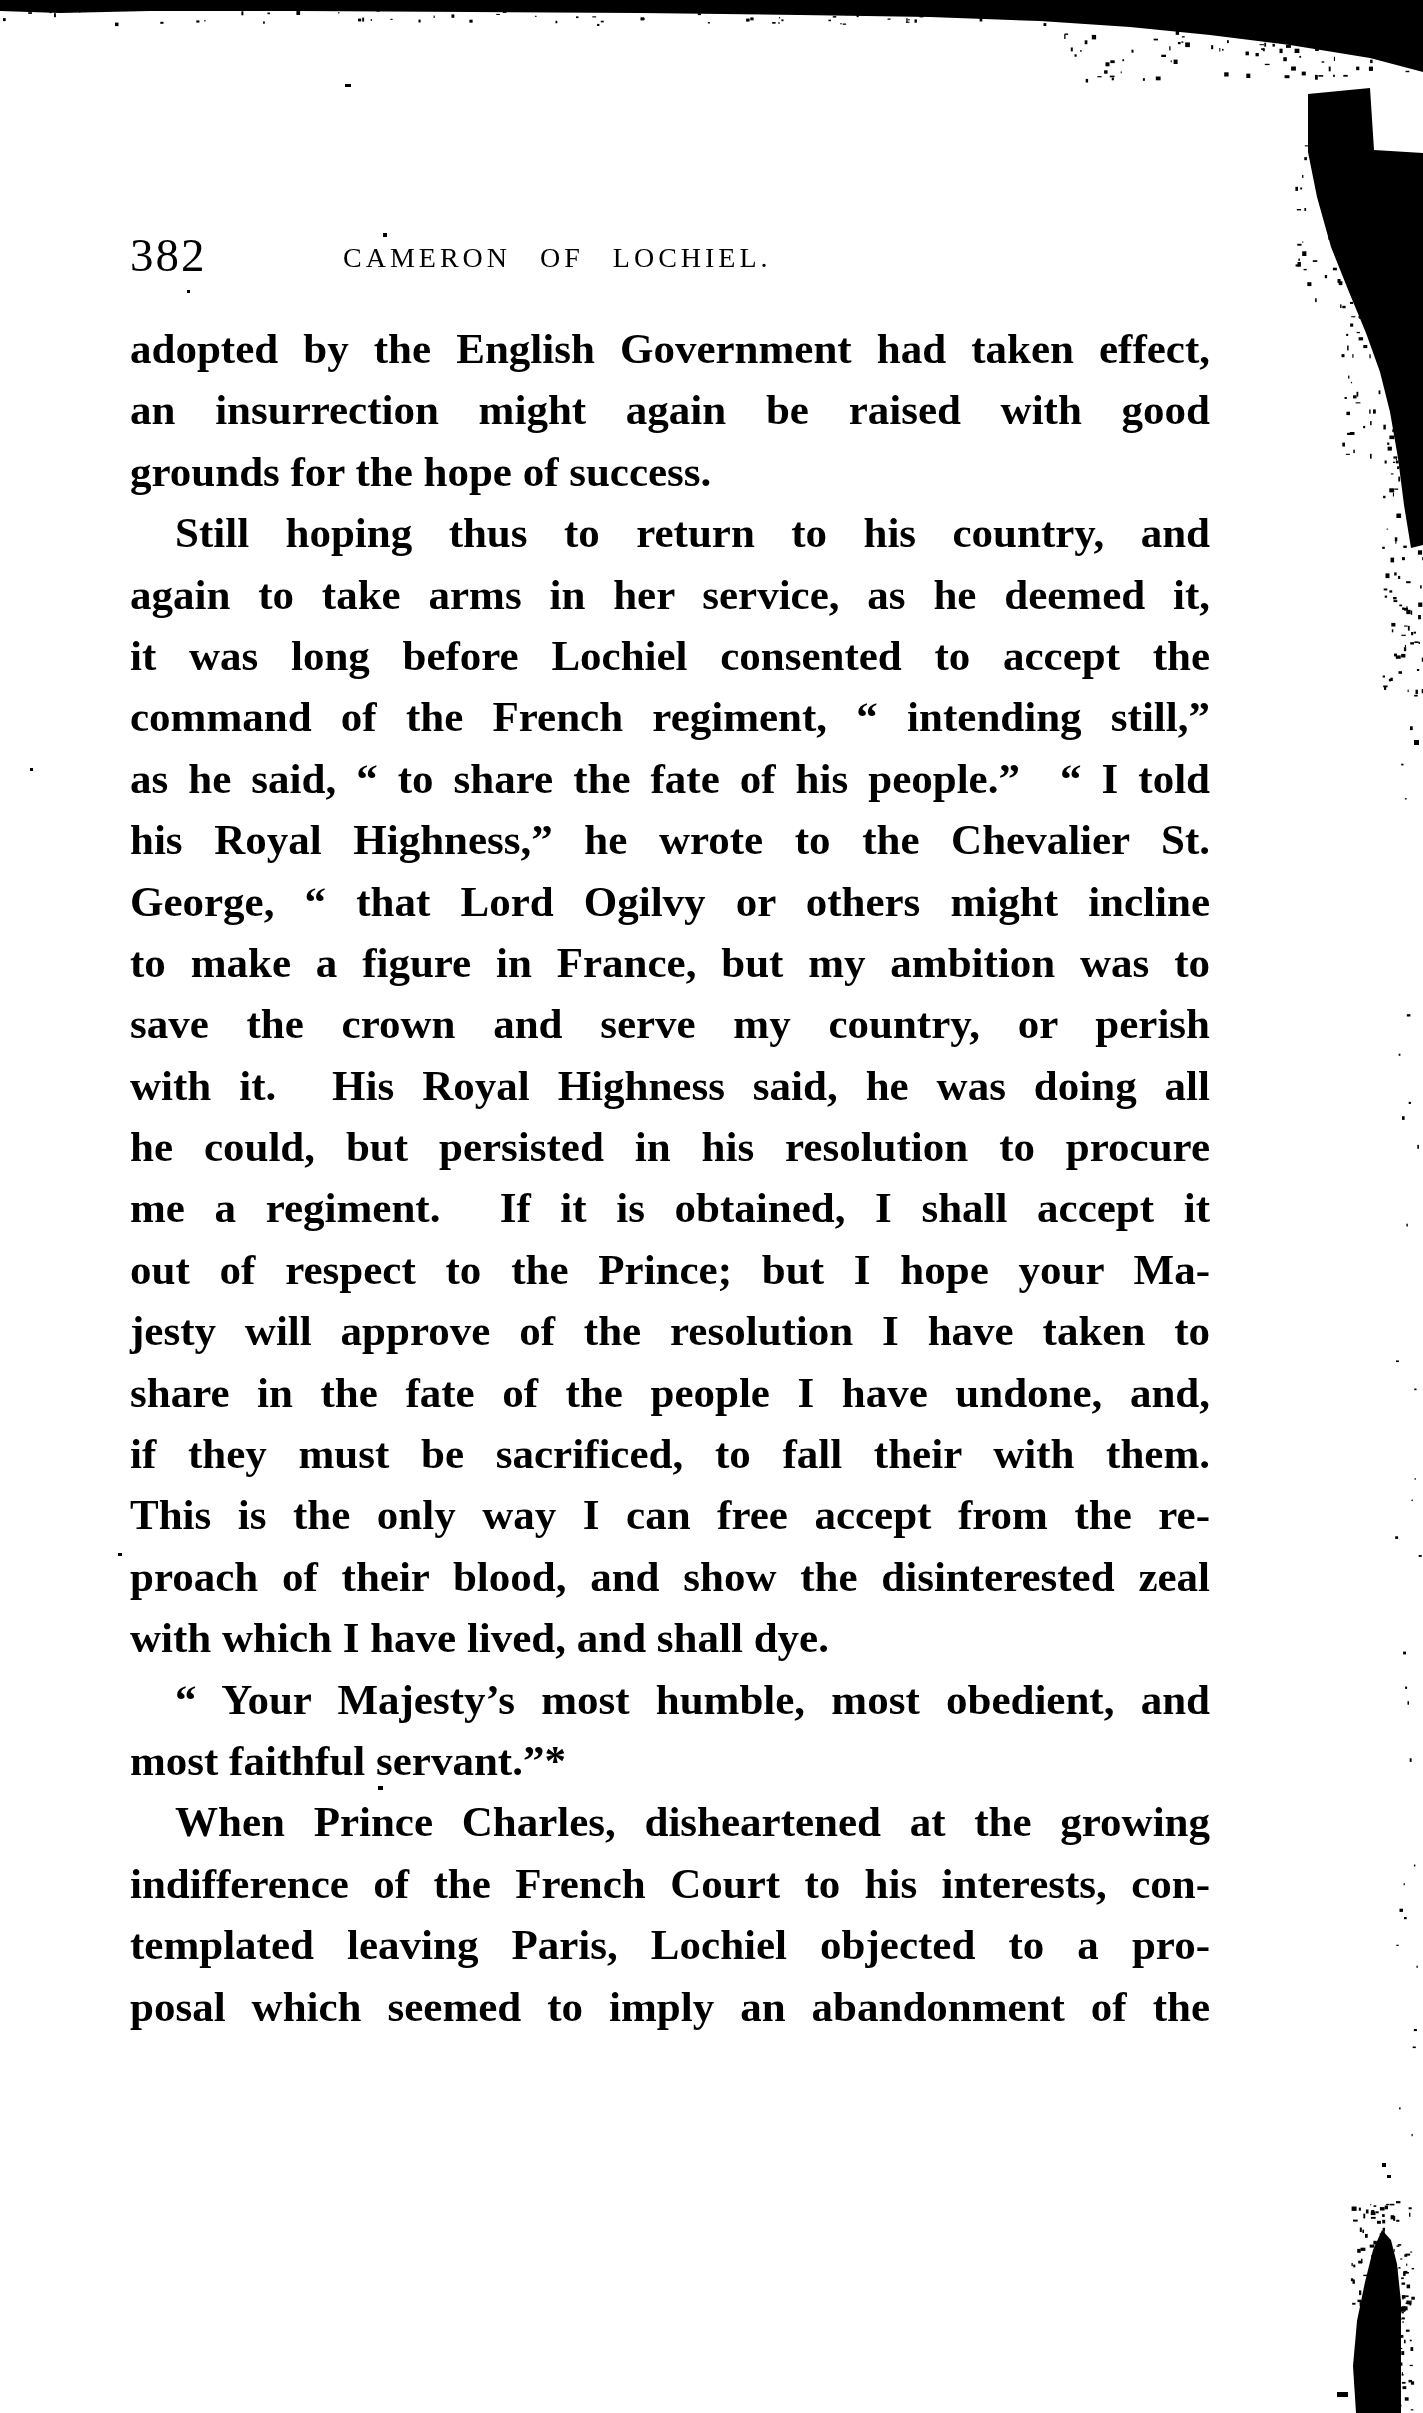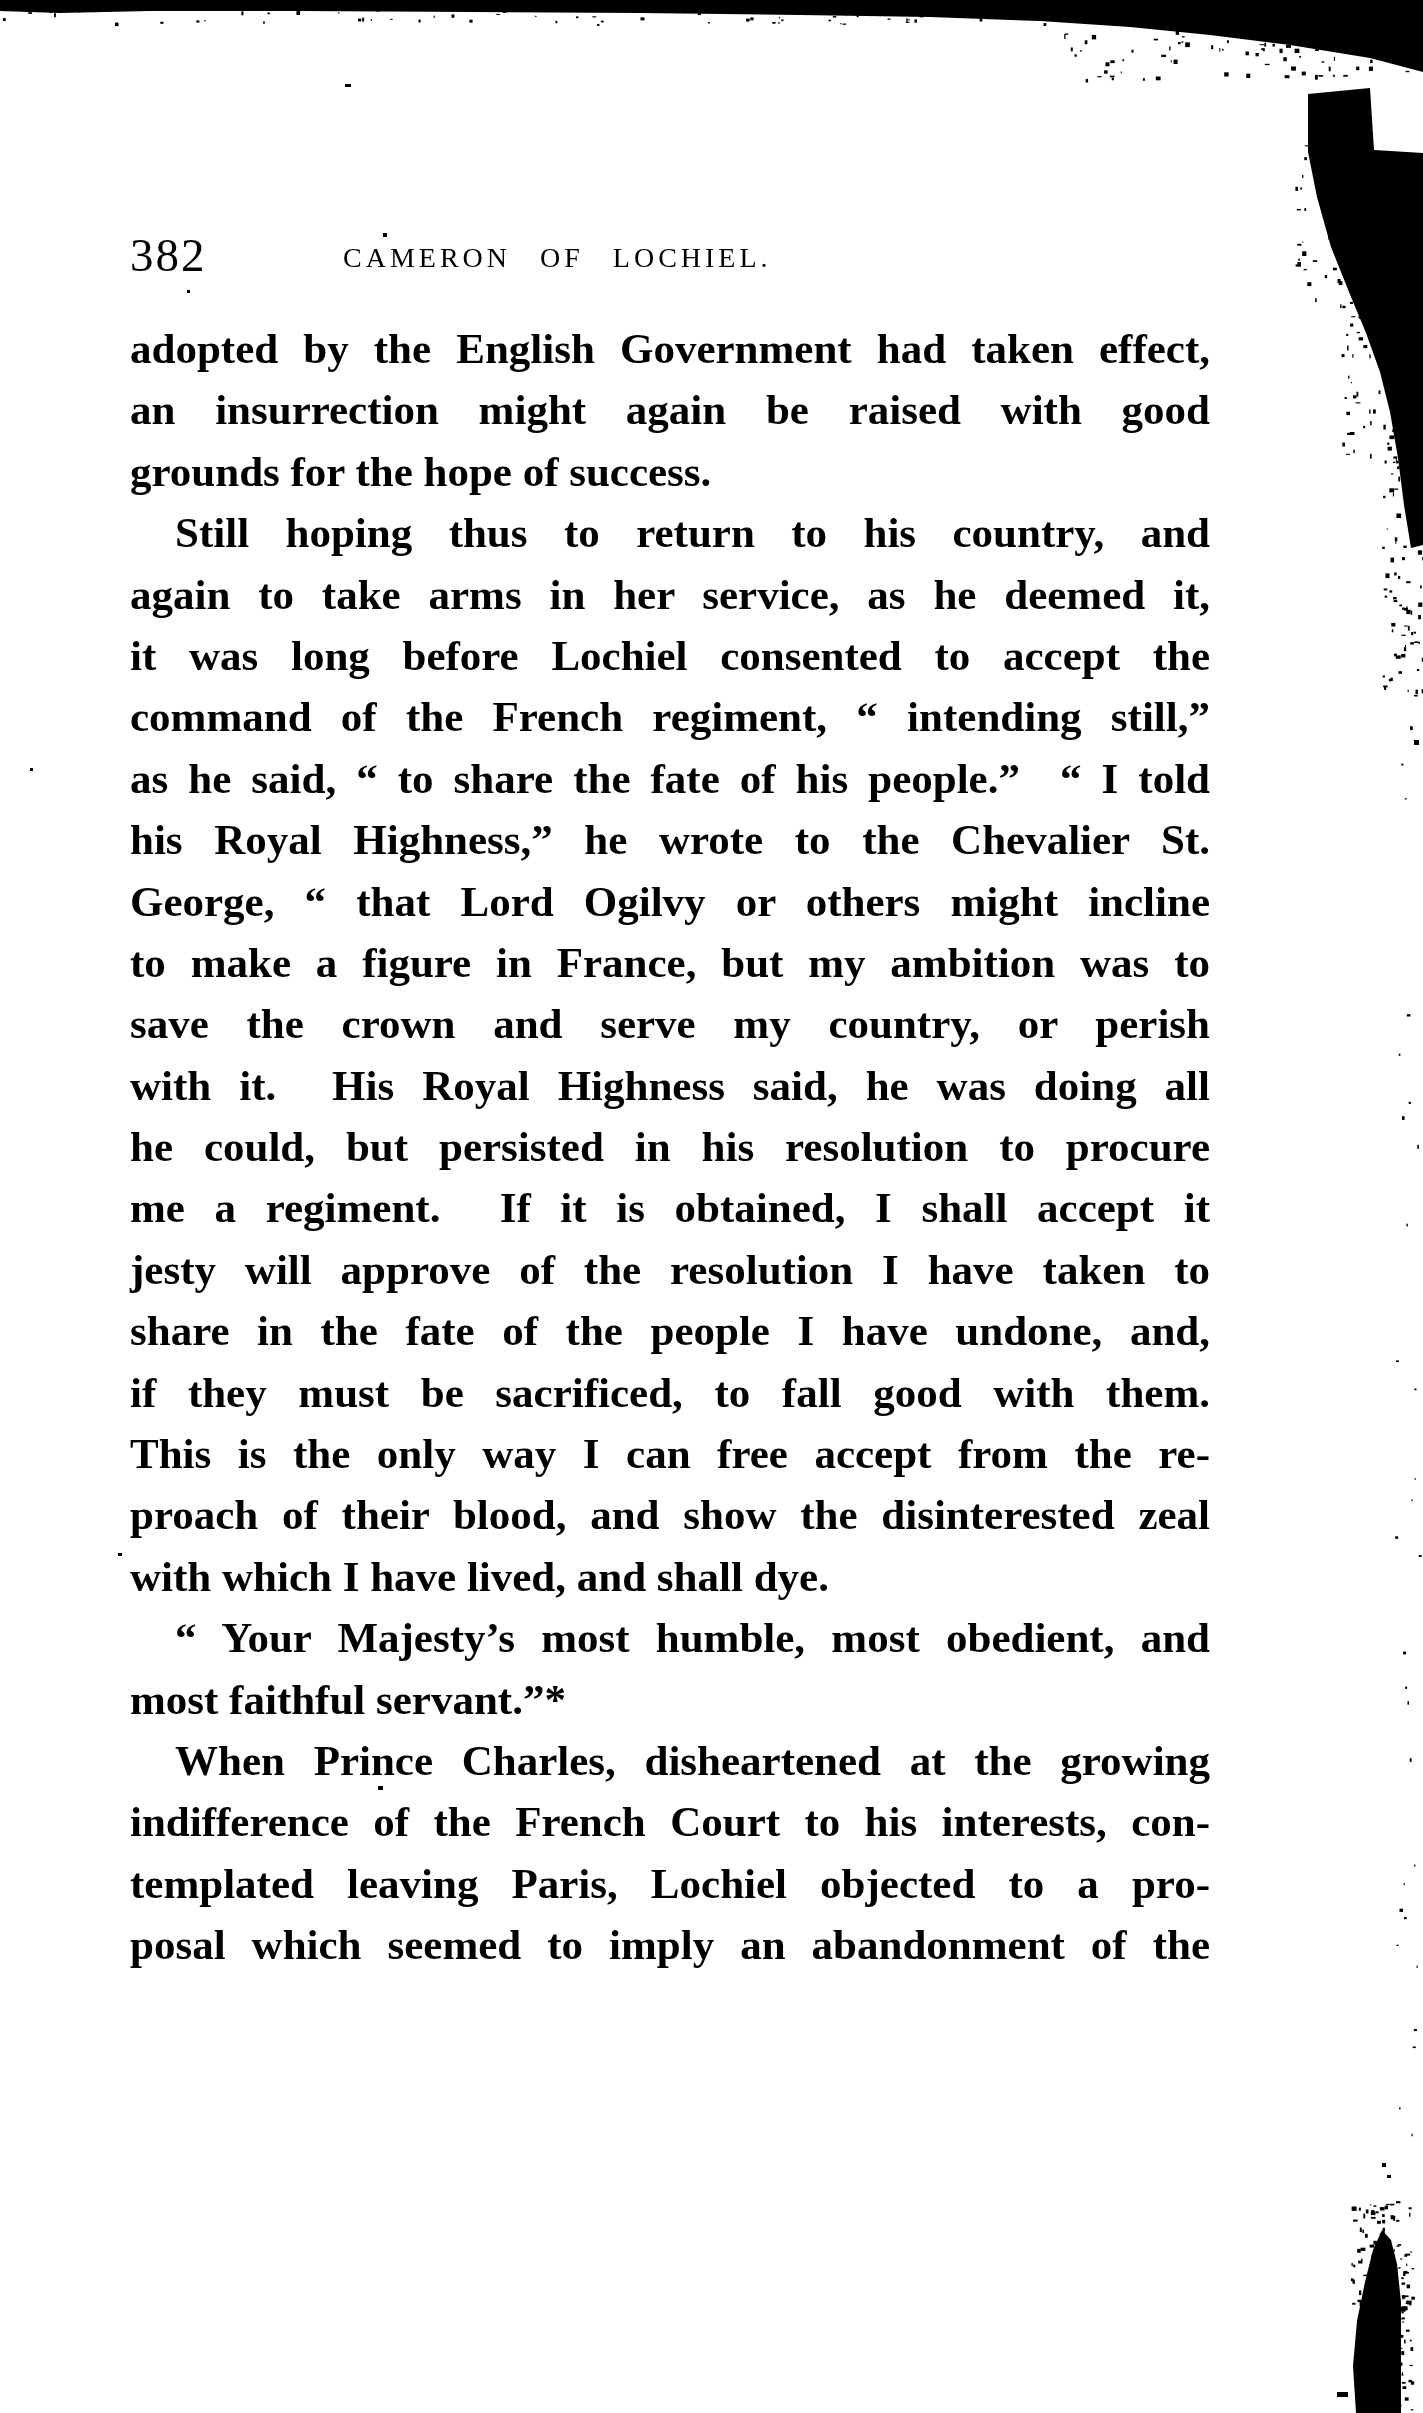--- a/index.html
+++ b/index.html
@@ -616,23 +616,24 @@
       <div class="line">it was long before Lochiel consented to accept the</div>
       <div class="line">command of the French regiment, “ intending still,”</div>
       <div class="line">as he said, “ to share the fate of his people.”&nbsp;&nbsp;“ I told</div>
       <div class="line">his Royal Highness,” he wrote to the Chevalier St.</div>
       <div class="line">George, “ that Lord Ogilvy or others might incline</div>
       <div class="line">to make a figure in France, but my ambition was to</div>
       <div class="line">save the crown and serve my country, or perish</div>
       <div class="line">with it.&nbsp;&nbsp;His Royal Highness said, he was doing all</div>
       <div class="line">he could, but persisted in his resolution to procure</div>
       <div class="line">me a regiment.&nbsp;&nbsp;If it is obtained, I shall accept it</div>
+      <div class="line">out of respect to the Prince; but I hope your Ma-</div>
       <div class="line">jesty will approve of the resolution I have taken to</div>
       <div class="line">share in the fate of the people I have undone, and,</div>
-      <div class="line">if they must be sacrificed, to fall good with them.</div>
+      <div class="line">if they must be sacrificed, to fall their with them.</div>
       <div class="line">This is the only way I can free accept from the re-</div>
       <div class="line">proach of their blood, and show the disinterested zeal</div>
       <div class="line last">with which I have lived, and shall dye.</div>
       <div class="line indent">“ Your Majesty’s most humble, most obedient, and</div>
       <div class="line last">most faithful servant.”*</div>
       <div class="line indent">When Prince Charles, disheartened at the growing</div>
       <div class="line">indifference of the French Court to his interests, con-</div>
       <div class="line">templated leaving Paris, Lochiel objected to a pro-</div>
       <div class="line">posal which seemed to imply an abandonment of the</div>
     </div>

